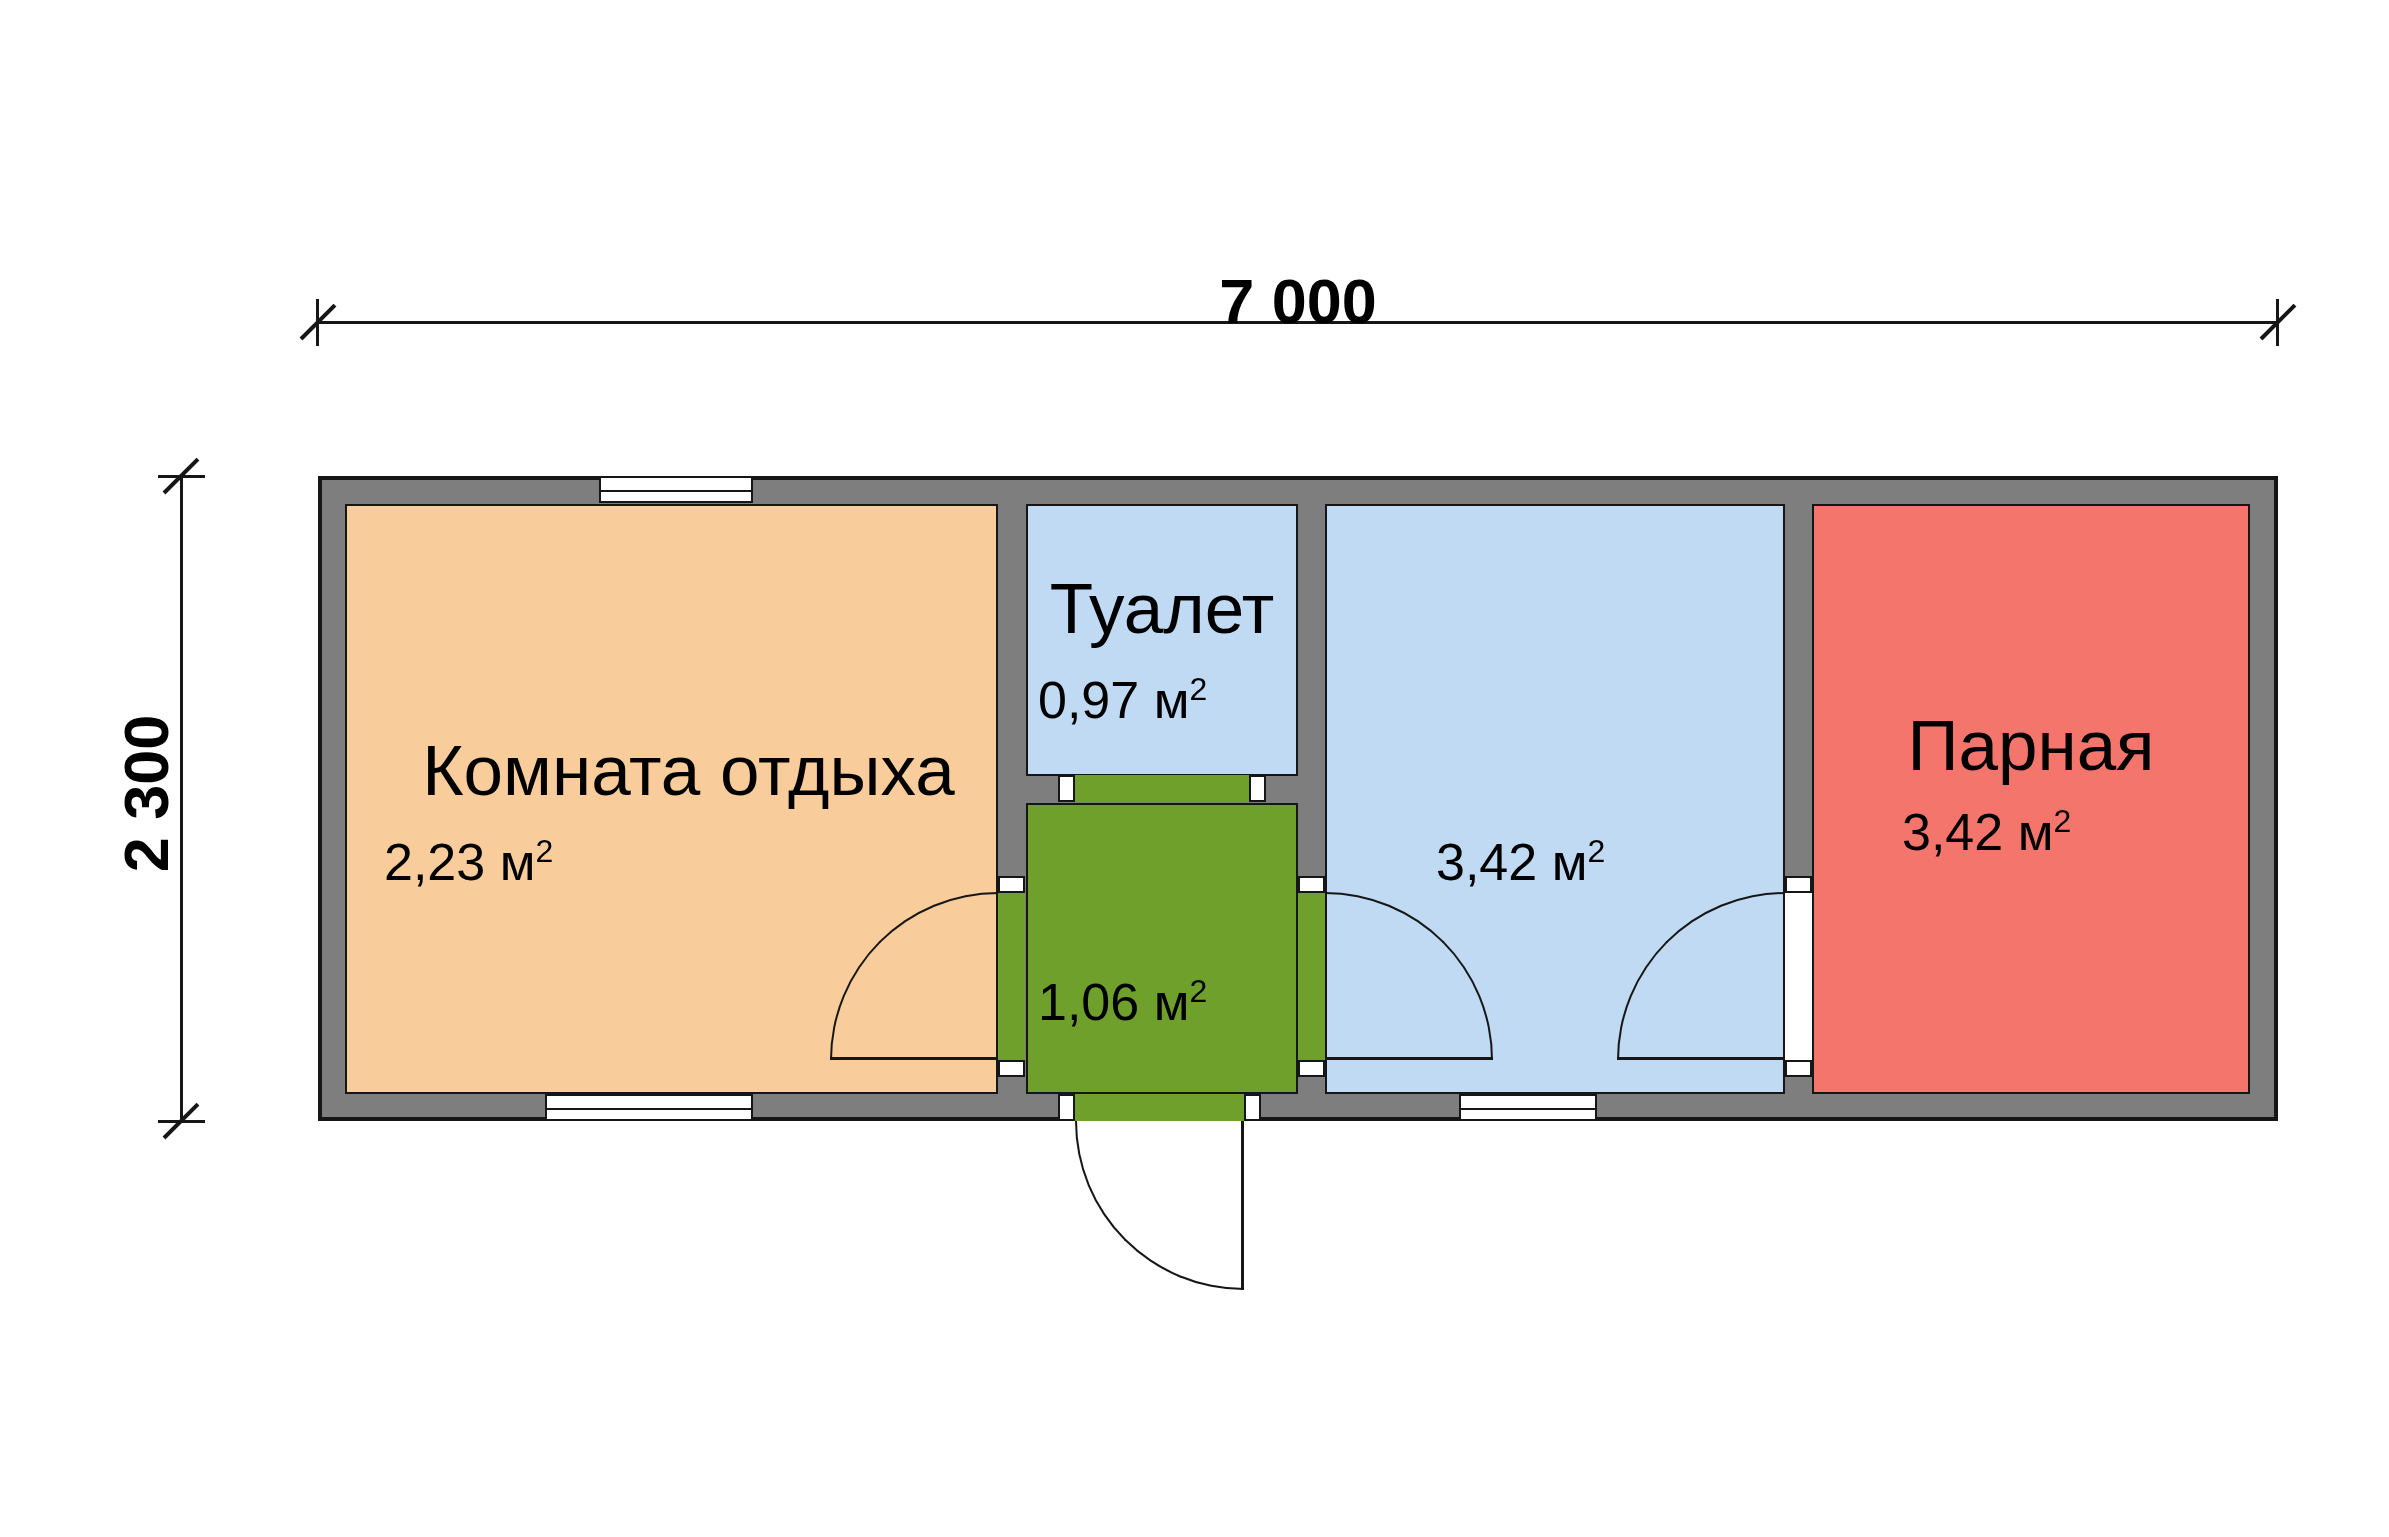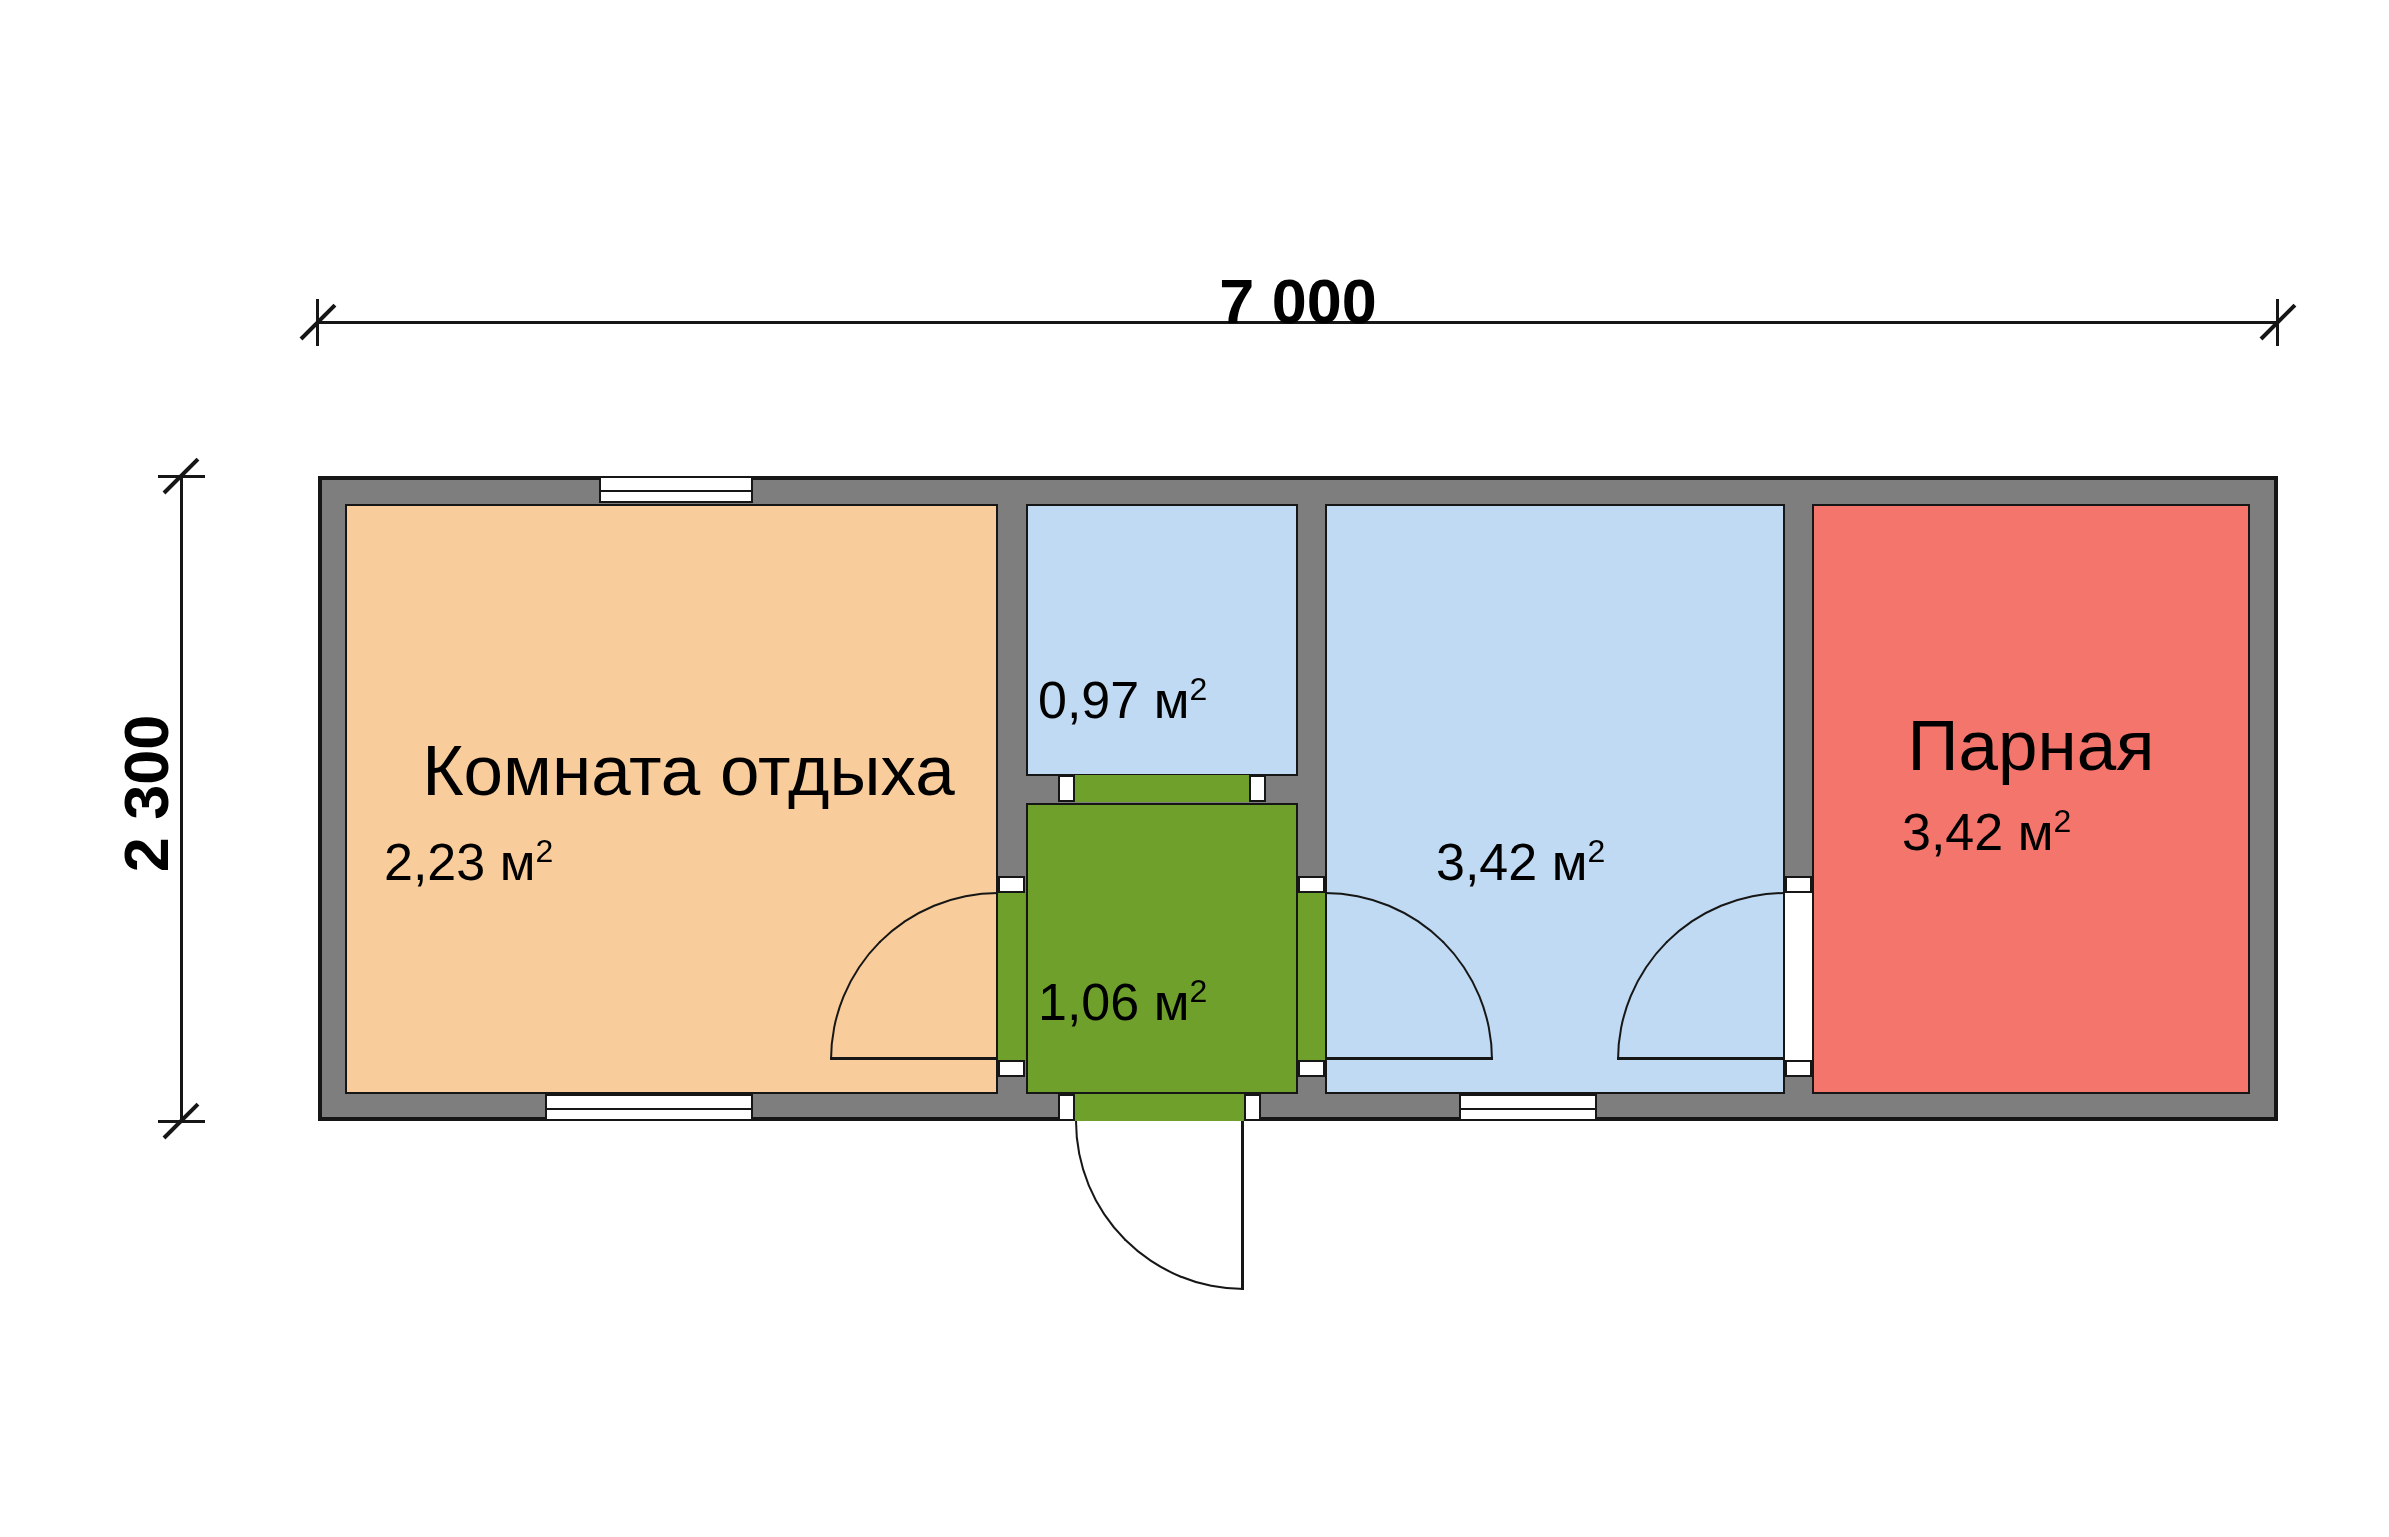--- a/index.html
+++ b/index.html
@@ -111,20 +111,21 @@
   <div class="abs leaf" style="left:1617px;top:1057px;width:168px;height:2.7px;"></div>
 
   <div class="abs arc arc-bl" style="left:1075px;top:1121px;width:169px;height:169px;"></div>
   <div class="abs leaf" style="left:1241px;top:1121px;width:2.7px;height:169px;"></div>
 
   <div class="abs room-name" style="left:345px;top:732px;width:687px;">Комната отдыха</div>
   <div class="abs room-area" style="left:384px;top:834px;">
     <span>2,23 м</span><sup>2</sup>
   </div>
 
+  <div class="abs room-name" style="left:1026px;top:570px;width:272px;">Туалет</div>
   <div class="abs room-area" style="left:1038px;top:672px;">
     <span>0,97 м</span><sup>2</sup>
   </div>
 
   <div class="abs room-area" style="left:1038px;top:974px;">
     <span>1,06 м</span><sup>2</sup>
   </div>
 
   <div class="abs room-area" style="left:1436px;top:834px;">
     <span>3,42 м</span><sup>2</sup>

